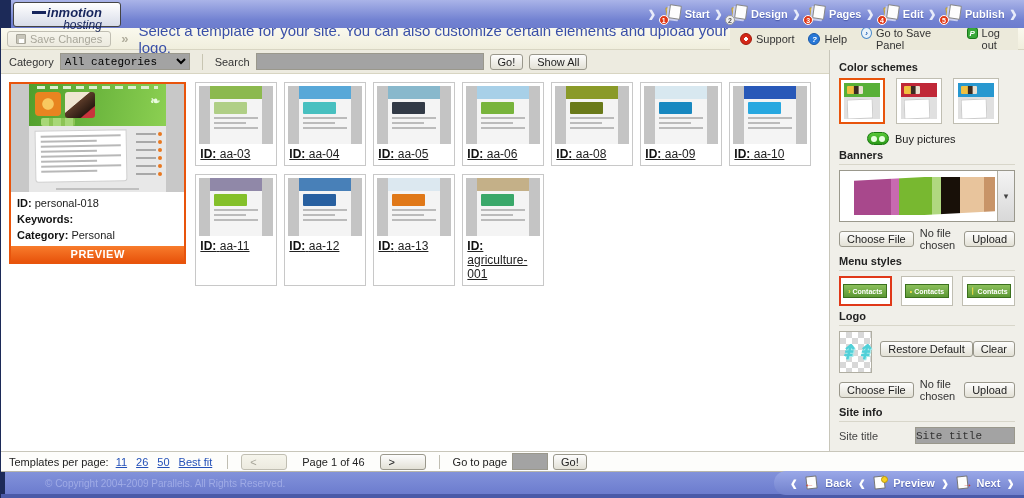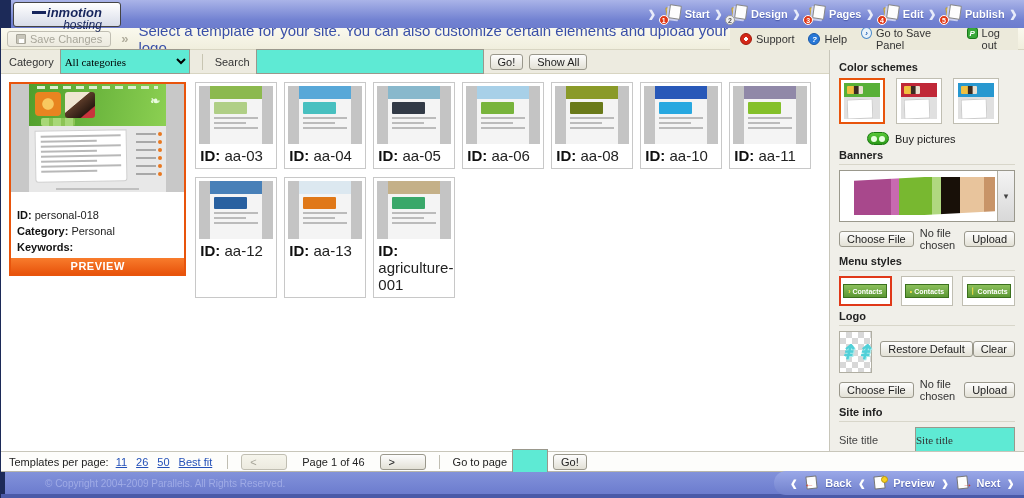--- a/index.html
+++ b/index.html
@@ -35,21 +35,21 @@
   .tlink { display:flex; align-items:flex-start; gap:4px; cursor:pointer; color:#333; }
   .cicon { width:12px; height:12px; border-radius:50%; display:inline-block; text-align:center; color:#fff; font-size:8px; font-weight:bold; line-height:12px; }
   .c-support { background:radial-gradient(#fff 0 25%, #d42818 30%); border:1px solid #a01808; }
   .c-help { background:#2878d8; border:1px solid #1858a8; }
   .c-admin { background:#e8f2fa; border:1px solid #4888c8; color:#2868b8; }
   .c-logout { background:#38a838; border:1px solid #187818; border-radius:3px; }
 
   
   .frow { height:24px; background:#edebe0; border-bottom:1px solid #d8d5c2; display:flex; align-items:center; padding:0 8px; gap:6px; width:828px; }
   .frow label { color:#333; }
-  select, input[type=text] { font-family:Liberation Serif, serif; font-size:11px; border:1px solid #9a988c; background:#5eead4; height:25px; }
+  select, input[type=text] { font-family:Liberation Mono, monospace; font-size:11px; border:1px solid #9a988c; background:#a3a3a3; height:17px; }
   .sel-cat { width:130px; }
   .vdiv { width:1px; height:16px; background:#c8c5b2; margin:0 6px; }
   .search-in { width:228px; }
 
   
   .bodyrow { display:flex; height:381px; }
   .main { width:828px; background:#fff; padding:8px 0 0 8px; display:flex; align-items:flex-start; }
 
   
   .featured { width:178px; border:2px solid #e8540c; background:#fff; cursor:pointer; }
@@ -63,35 +63,35 @@
   .f-lime { position:absolute; left:12px; top:34px; width:34px; height:8px; background:repeating-linear-gradient(90deg,#a8d878 0 8px,#8cc455 8px 12px); border-radius:2px; }
   .f-leaf { position:absolute; right:6px; top:10px; color:#eafbe0; font-size:12px; }
   .f-sheet { position:absolute; left:6px; top:46px; width:92px; height:52px; background:#fff; border:1px solid #d0d0d0; border-radius:0 0 3px 3px; transform:rotate(-1deg); padding:4px 5px; }
   .f-line { height:2px; background:#b8b8b8; margin-bottom:3px; }
   .f-line.s { width:70%; }
   .f-menu { position:absolute; right:4px; top:48px; width:26px; }
   .f-mi { display:flex; align-items:center; gap:2px; margin-bottom:4px; }
   .f-mi i { flex:1; height:2px; background:#a8a8a8; }
   .f-mi b { width:4px; height:4px; border-radius:50%; background:#e87820; }
   .f-foot { position:absolute; bottom:2px; left:20%; width:60%; height:2px; background:#c0c0c0; }
-  .f-info { padding:16px 6px 2px; line-height:1.45; }
+  .f-info { padding:4px 6px 2px; line-height:1.45; }
   .f-info b { color:#111; }
   .f-preview { background:linear-gradient(#f87c2c,#e8540c); color:#fff; font-weight:bold; text-align:center; font-size:11px; padding:2px 0; letter-spacing:0.5px; cursor:pointer; }
 
   
   .grid { margin-left:9px; width:636px; display:flex; flex-wrap:wrap; gap:8px 7px; align-content:flex-start; }
   .card { width:82px; background:#fff; border:1px solid #c8c8c8; padding:3px; cursor:pointer; }
   .thumb { height:58px; display:flex; background:#e8e8e8; overflow:hidden; }
   .tc { width:11px; background:#c4c4c4; }
   .tm { flex:1; background:#f4f4f4; padding:0; display:flex; flex-direction:column; }
   .th { height:13px; background:var(--c1,#888); }
   .tb { height:12px; width:62%; margin:3px 0 0 4px; background:var(--c2,#aaa); border-radius:1px; }
   .tl { height:2px; background:#bbb; margin:3px 4px 0; }
   .tl.s { width:60%; }
-  .card-label { font-size:15px; padding:3px 1px 1px; color:#222; }
+  .card-label { font-size:12px; padding:3px 1px 1px; color:#222;text-decoration:underline; }
   .card-label b { color:#111; }
 
   
   .sidebar { width:196px; background:#f0efe9; border-left:1px solid #c8c6ba; padding:7px 9px; overflow:hidden; height:405px; margin-top:-24px; }
   .sec-h { font-weight:bold; color:#222; margin:4px 0 5px; font-size:11px; }
   .sec-h.rule { border-bottom:1px solid #d8d6ca; padding-bottom:3px; }
   .schemes { display:flex; gap:11px; }
   .scheme { width:46px; height:46px; background:#fff; border:1px solid #c0beb2; padding:4px; cursor:pointer; }
   .scheme.sel { border:2px solid #e8540c; padding:3px; }
   .s-thumb { height:100%; background:#e0e0e0; position:relative; overflow:hidden; }
@@ -304,22 +304,22 @@
                   <i></i>
                   <b></b>
                 </div>
             </div>
             <i class="f-foot"></i>
           </div>
           <i class="f-col"></i>
         </div>
         <div class="f-info">
           <div><b>ID:</b> <span>personal-018</span></div>
+          <div><b>Keywords:</b></div>
           <div><b>Category:</b> <span>Personal</span></div>
-          <div><b>Keywords:</b></div>
         </div>
         <div class="f-preview">PREVIEW</div>
       </div>
 
       <div class="grid">
 
         <div class="card">
           <div class="thumb" style="--c1: #8cb94e; --c2: #b0cf86;">
               <i class="tc"></i>
               <div class="tm">
@@ -381,20 +381,34 @@
               <div class="tm">
                 <i class="th"></i>
                 <i class="tb"></i>
                 <i class="tl"></i>
                 <i class="tl s"></i>
                 <i class="tl"></i>
               </div>
               <i class="tc"></i>
             </div>
           <div class="card-label"><b>ID:</b> <span>aa-08</span></div>
+        </div>
+        <div class="card">
+          <div class="thumb" style="--c1: #d8e8f0; --c2: #1888c0;">
+              <i class="tc"></i>
+              <div class="tm">
+                <i class="th"></i>
+                <i class="tb"></i>
+                <i class="tl"></i>
+                <i class="tl s"></i>
+                <i class="tl"></i>
+              </div>
+              <i class="tc"></i>
+            </div>
+          <div class="card-label"><b>ID:</b> <span>aa-09</span></div>
         </div>
         <div class="card">
           <div class="thumb" style="--c1: #2858b8; --c2: #28a8e0;">
               <i class="tc"></i>
               <div class="tm">
                 <i class="th"></i>
                 <i class="tb"></i>
                 <i class="tl"></i>
                 <i class="tl s"></i>
                 <i class="tl"></i>

